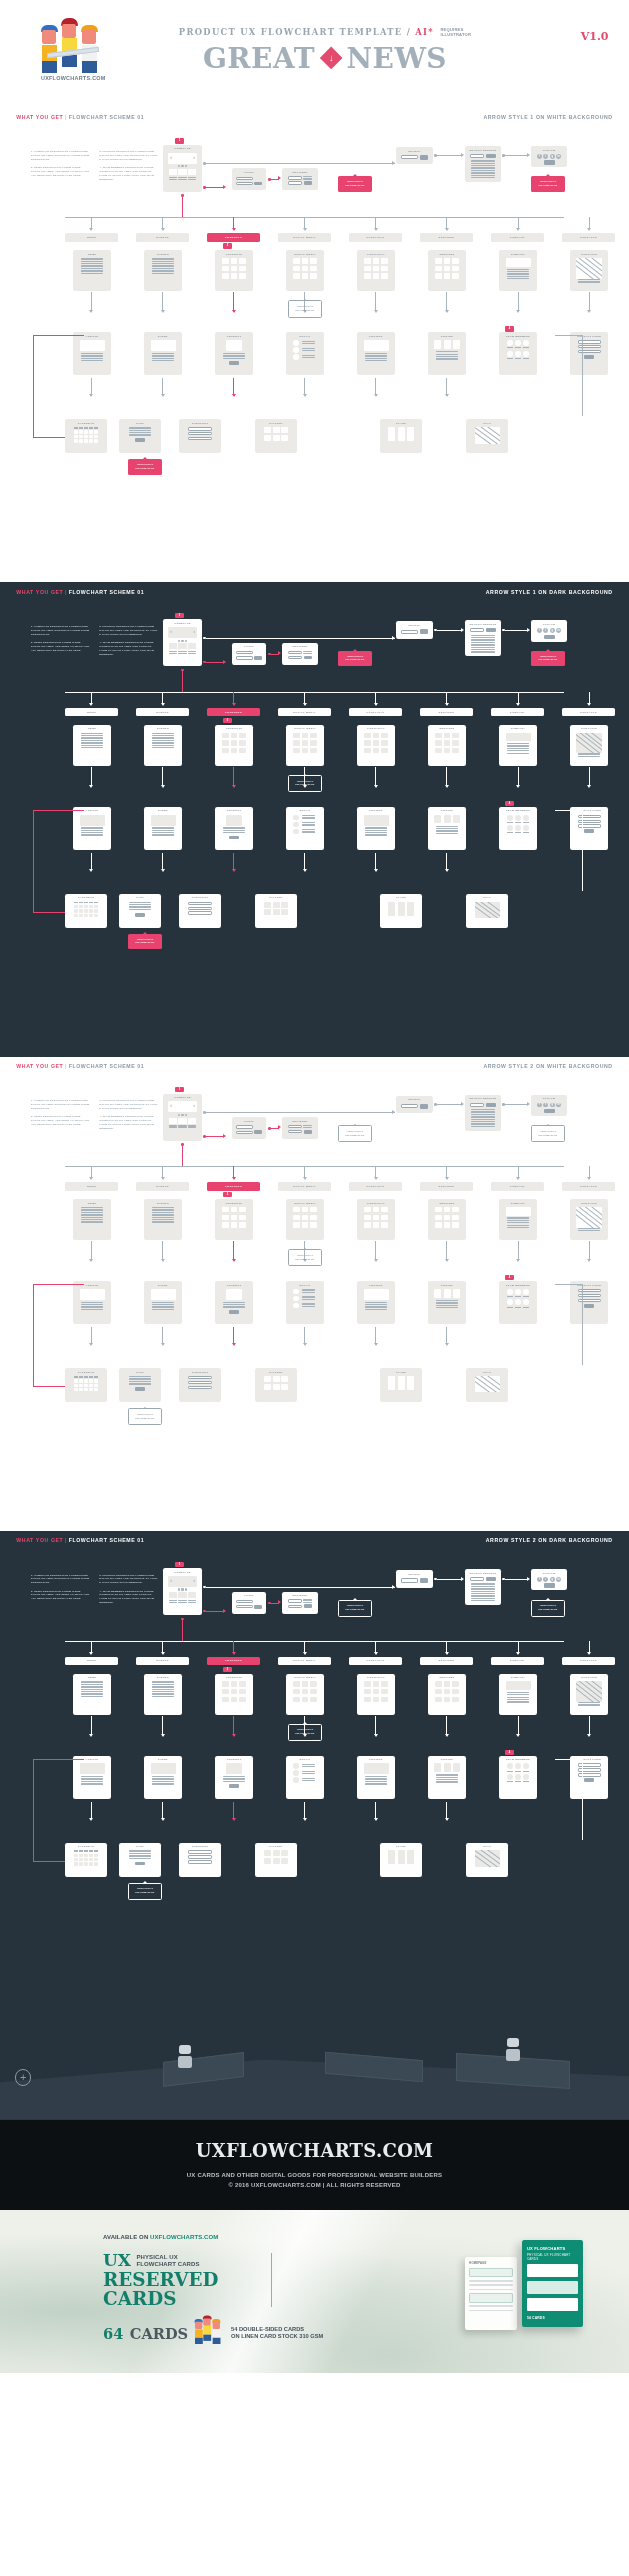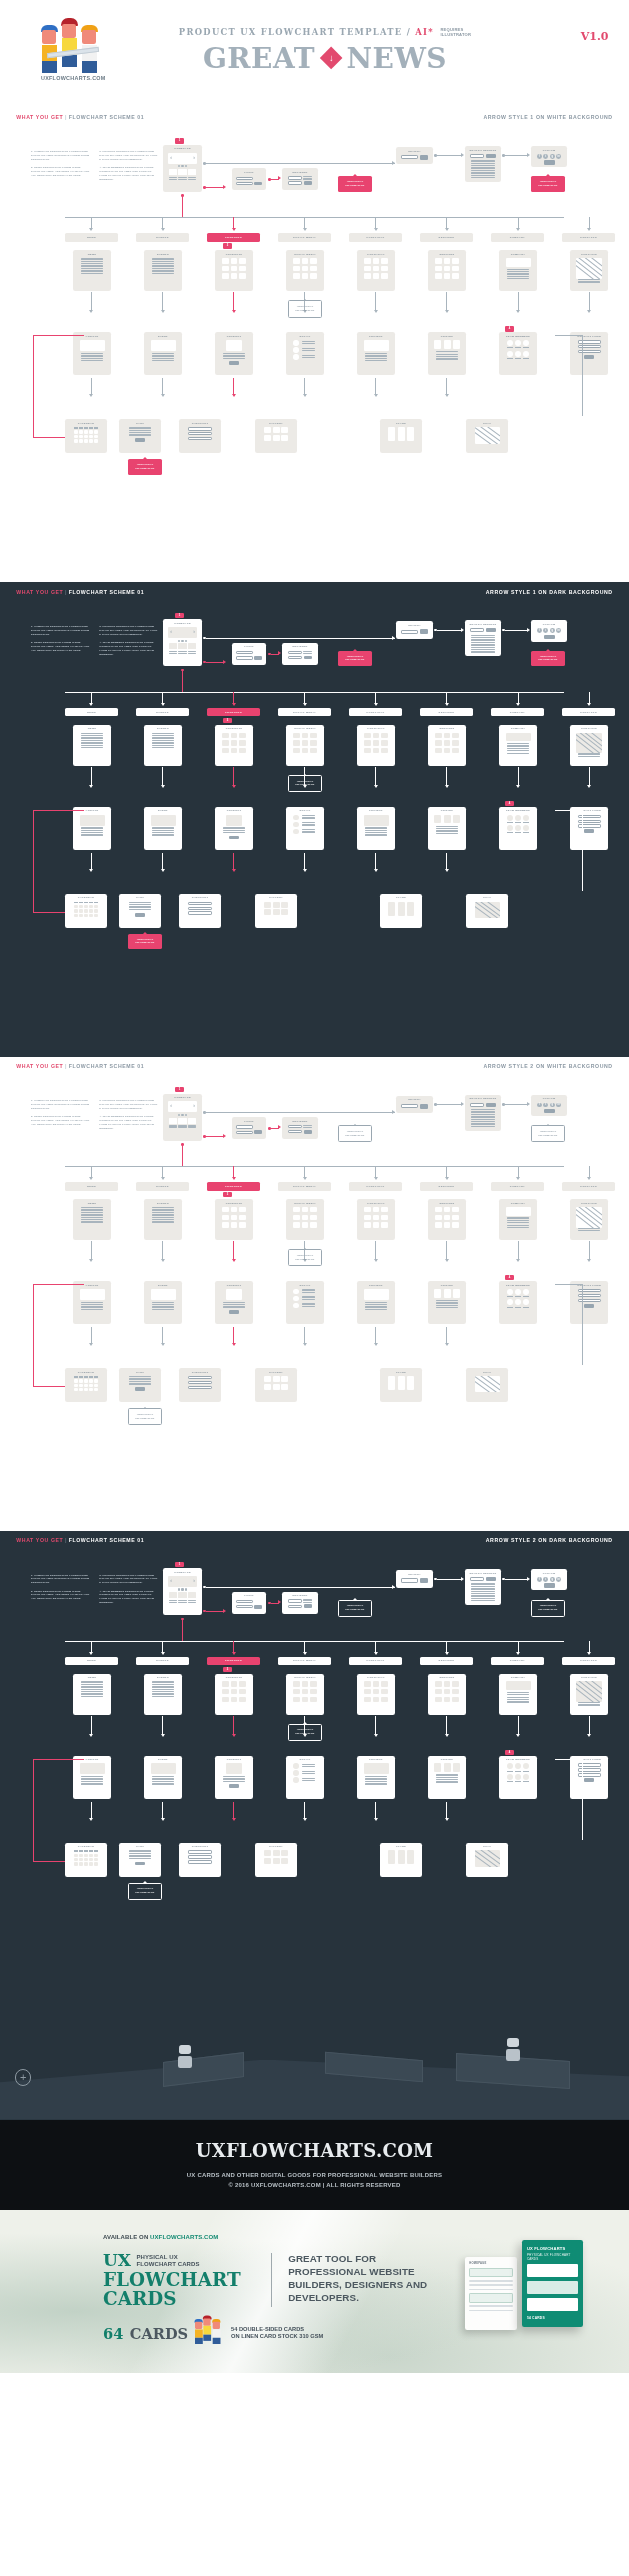--- a/index.html
+++ b/index.html
@@ -2374,26 +2374,25 @@
     <div class="promo-main">
       <div class="promo-left">
         <div class="ux-row">
           <div class="ux-big">UX</div>
           <div class="ux-small">
             <span>PHYSICAL UX</span><br>
             <span>FLOWCHART CARDS</span>
           </div>
         </div>
         <div class="fc-big">
-          <span>FLOWCHART</span><br>
+          <span>RESERVED</span><br>
           <span>CARDS</span>
         </div>
       </div>
       <div class="promo-div"></div>
-      <div class="promo-right">GREAT TOOL FOR PROFESSIONAL WEBSITE BUILDERS, DESIGNERS AND DEVELOPERS.</div>
     </div>
     <div class="cards-row">
       <span class="cards-54">64</span>
       <span class="cards-word">CARDS</span>
       <span class="logo-figures" style="width:30px;height:22px;display:inline-block;position:relative;transform:scale(.52);transform-origin:left bottom;">
         <span class="fig fig-left" style="left:0">
             <span class="helmet" style="display:block;background:#2f6fc4"></span>
             <span class="head" style="display:block"></span>
             <span class="body" style="display:block;background:#f5b324"></span>
             <span class="legs" style="display:block"></span>

